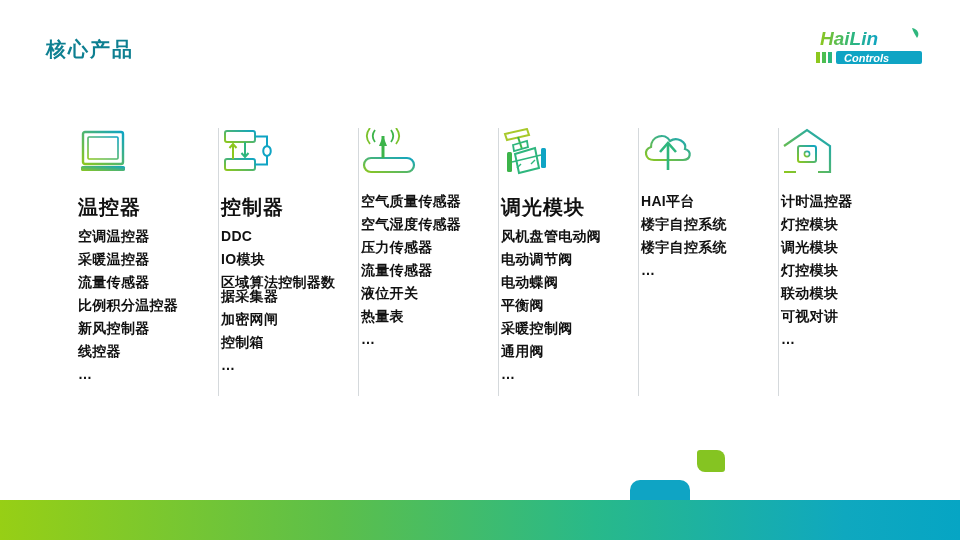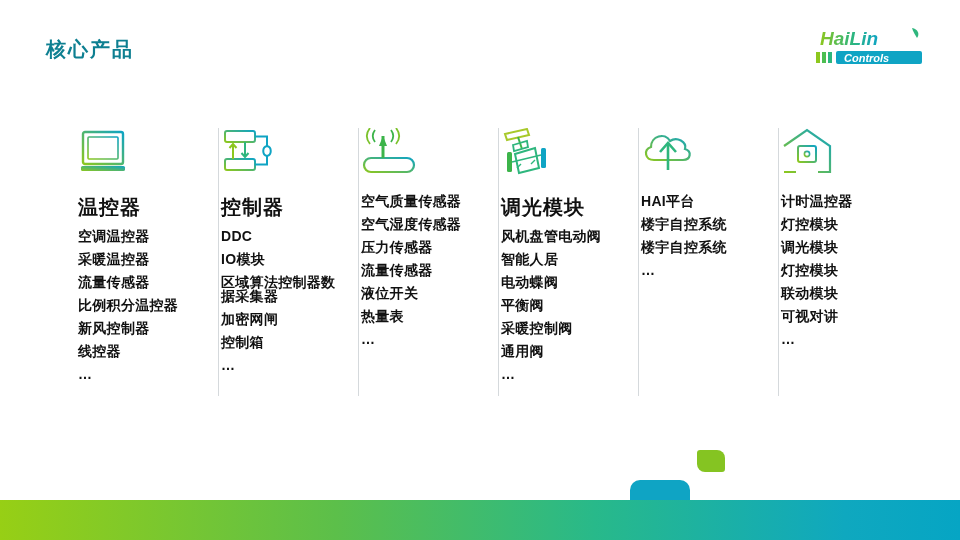--- a/index.html
+++ b/index.html
@@ -201,21 +201,21 @@
           <path d="M14 26 L34 20 L38 40 L18 45 Z" fill="none" stroke="#2eb67d" stroke-width="2"></path>
           <rect x="6" y="24" width="5" height="20" rx="1.5" fill="#3cb44a"></rect>
           <rect x="40" y="20" width="5" height="20" rx="1.5" fill="#0fa4c4"></rect>
           <path d="M11 34 L40 27" stroke="#2eb67d" stroke-width="1.6"></path>
           <path d="M16 40 L20 36 M30 36 L34 32" stroke="#2eb67d" stroke-width="1.4"></path>
         </svg>
       </div>
       <div class="col-title">调光模块</div>
       <ul class="col-list">
         <li>风机盘管电动阀</li>
-        <li>智能人居</li>
+        <li>电动调节阀</li>
         <li>电动蝶阀</li>
         <li>平衡阀</li>
         <li>采暖控制阀</li>
         <li>通用阀</li>
         <li class="ellipsis">…</li>
       </ul>
     </div>
 
     <div class="col">
       <div class="col-icon">

